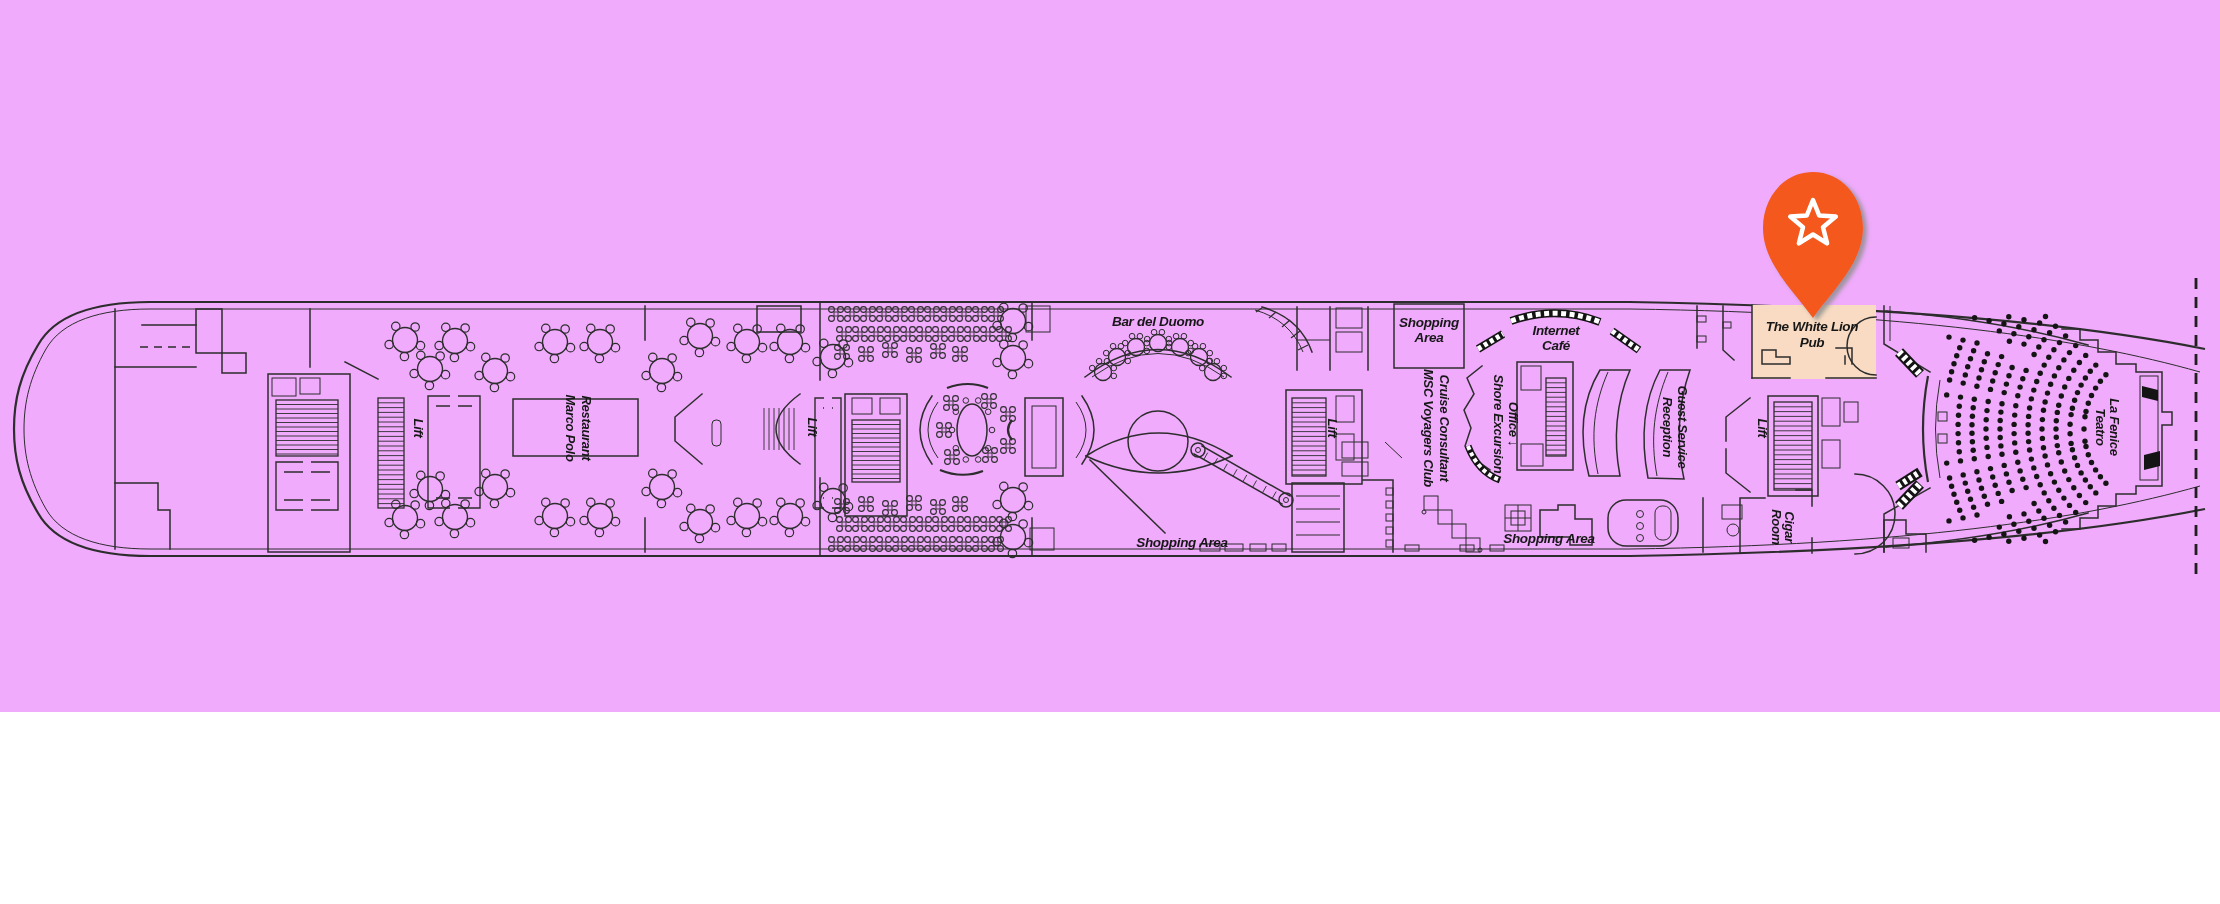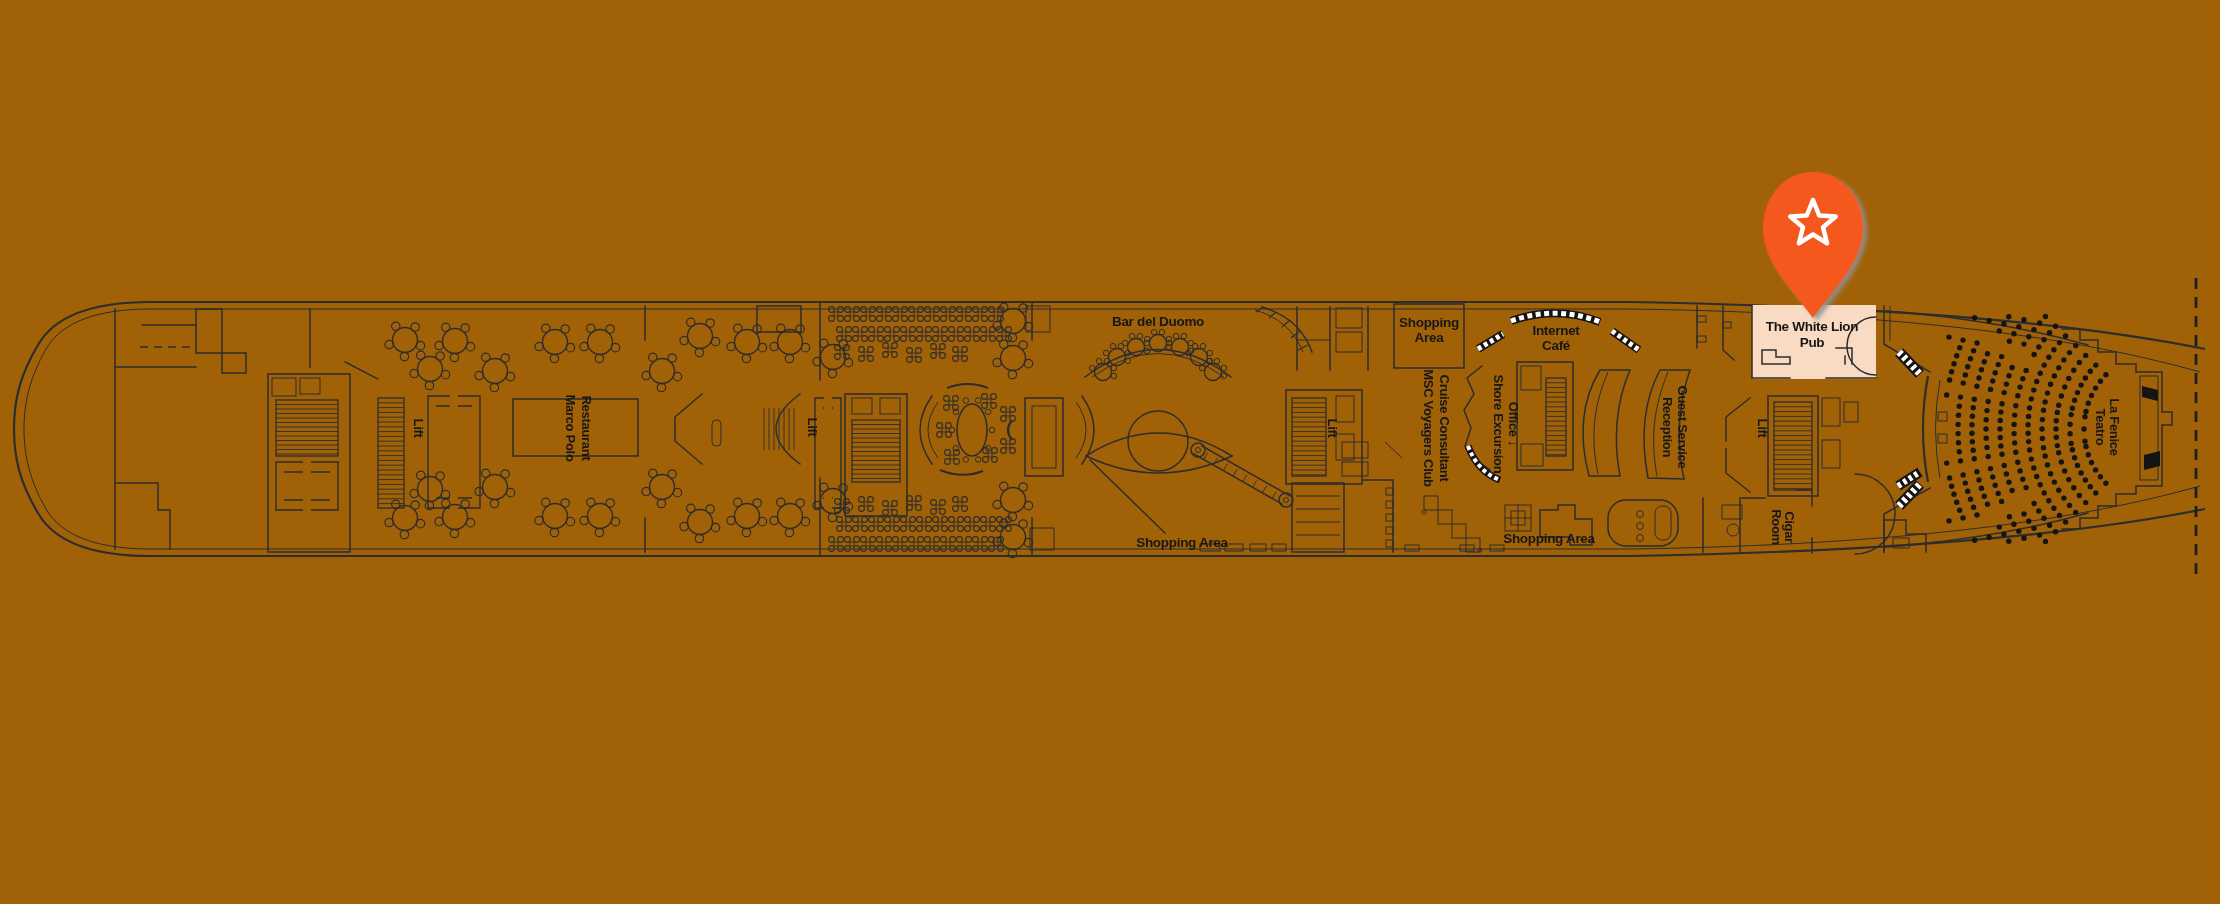--- a/index.html
+++ b/index.html
@@ -1,16 +1,16 @@
 <!DOCTYPE html>
 <html><head>
 <meta charset="utf-8">
 <style>
   html,body{margin:0;padding:0;background:#ffffff;}
-  .stage-wrap{position:relative;width:2220px;height:904px;background:#a16207;overflow:hidden;}
+  .stage-wrap{position:relative;width:2220px;height:712px;background:#f0abfc;overflow:hidden;font-style:italic;}
   svg{display:block;}
   .w{stroke:#2d2d2d;fill:none;stroke-width:1.5;stroke-linecap:square;}
   .w2{stroke:#2d2d2d;fill:none;stroke-width:2.2;}
   .thin{stroke:#2d2d2d;fill:none;stroke-width:1;}
   .dash{stroke:#1f1f1f;fill:none;stroke-width:2.8;stroke-dasharray:11 8;}
   .dashwall{stroke:#2d2d2d;fill:none;stroke-width:1.5;stroke-dasharray:8 6;}
   text{font-family:"Liberation Sans","DejaVu Sans",sans-serif;fill:#171717;}
   .hl{font-size:13.5px;font-weight:bold;letter-spacing:-0.3px;text-anchor:middle;}
   .rl{font-size:13px;font-weight:bold;letter-spacing:-0.3px;text-anchor:middle;}
 </style>

